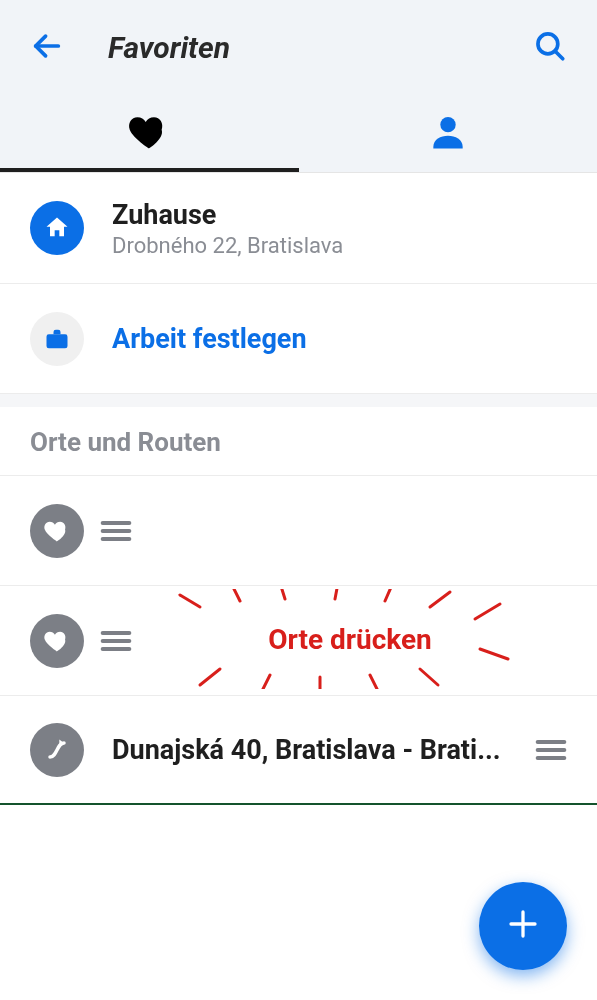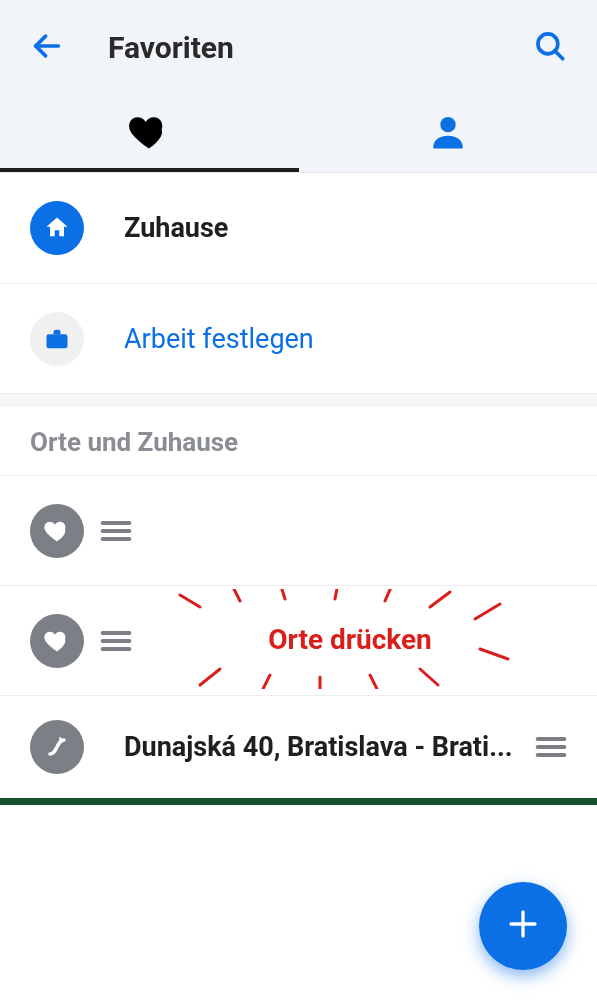--- a/index.html
+++ b/index.html
@@ -14,20 +14,21 @@
       background: #fff;
       overflow: hidden;
       position: relative;
     }
     .header {
       background: #f1f4f8;
       height: 95px;
       display: flex;
       align-items: center;
       padding: 0 30px;
+      font-style: italic;
     }
     .back-icon {
       color: #0b6fe6;
       cursor: pointer;
     }
     .header-title {
       font-size: 30px;
       font-weight: 700;
       color: #2a2a2a;
       margin-left: 44px;
@@ -95,30 +96,29 @@
       flex: 1;
       min-width: 0;
     }
     .row-title {
       font-size: 27px;
       font-weight: 700;
       color: #1f1f1f;
       white-space: nowrap;
       overflow: hidden;
       text-overflow: ellipsis;
-      margin-left: 12px;
     }
     .row-sub {
       font-size: 22px;
       color: #8a8d94;
       margin-top: 2px;
     }
     .row-title.link {
       color: #0b6fe6;
-      font-weight: 400;
+      font-weight: 700;
     }
     .section-gap {
       height: 14px;
       background: #f5f6f8;
       border-top: 1px solid #ececec;
     }
     .section-header {
       padding: 20px 30px 18px;
       font-size: 26px;
       font-weight: 700;
@@ -211,40 +211,41 @@
 
 <div class="quick-section">
   <div class="row">
     <div class="row-icon blue">
       <svg width="28" height="28" viewBox="0 0 24 24" fill="#fff">
         <path d="M12 3l9 8h-3v8h-4v-5h-4v5H6v-8H3l9-8z"></path>
       </svg>
     </div>
     <div class="row-text">
       <div class="row-title">Zuhause</div>
+      <div class="row-sub">Drobného 22, Bratislava</div>
     </div>
   </div>
 
   <div class="row">
     <div class="row-icon lightgray">
       <svg width="28" height="28" viewBox="0 0 24 24" fill="#0b6fe6">
         <rect x="3" y="8" width="18" height="12" rx="2"></rect>
         <path d="M9 8V6a2 2 0 0 1 2-2h2a2 2 0 0 1 2 2v2"></path>
       </svg>
     </div>
     <div class="row-text">
       <div class="row-title link">Arbeit festlegen</div>
     </div>
   </div>
 </div>
 
 <div class="section-gap"></div>
 
 <div>
-  <div class="section-header">Orte und Zuhause</div>
+  <div class="section-header">Orte und Routen</div>
 
   <div class="row">
     <div class="row-icon gray">
       <svg width="28" height="28" viewBox="0 0 24 24" fill="#fff">
         <path d="M12 21s-8.5-5.3-10.5-10.2C.3 7.3 2.4 4 5.7 4c2 0 3.6 1.1 4.5 2.6.9-1.5 2.5-2.6 4.5-2.6 3.3 0 5.4 3.3 4.2 6.8C20.5 15.7 12 21 12 21z"></path>
       </svg>
     </div>
     <div class="drag-handle">
       <svg width="32" height="24" viewBox="0 0 24 18" fill="none" stroke="currentColor" stroke-width="3" stroke-linecap="round">
         <line x1="2" y1="3" x2="22" y2="3"></line>
@@ -262,21 +263,21 @@
     </div>
     <div class="drag-handle">
       <svg width="32" height="24" viewBox="0 0 24 18" fill="none" stroke="currentColor" stroke-width="3" stroke-linecap="round">
         <line x1="2" y1="3" x2="22" y2="3"></line>
         <line x1="2" y1="9" x2="22" y2="9"></line>
         <line x1="2" y1="15" x2="22" y2="15"></line>
       </svg>
     </div>
   </div>
 
-  <div class="row" style="border-bottom:7px solid #14532d;">
+  <div class="row" style="border-bottom:2px solid #14532d;">
     <div class="row-icon gray">
       <svg width="28" height="28" viewBox="0 0 24 24" fill="none" stroke="#fff" stroke-width="3" stroke-linecap="round" stroke-linejoin="round">
         <path d="M6 18c6 0 6-12 12-12"></path>
         <polyline points="14,3 18,6 14,9" fill="#fff" stroke="none"></polyline>
       </svg>
     </div>
     <div class="row-text">
       <div class="row-title ellipsis-text">Dunajská 40, Bratislava - Brati...</div>
     </div>
     <div class="drag-handle">

